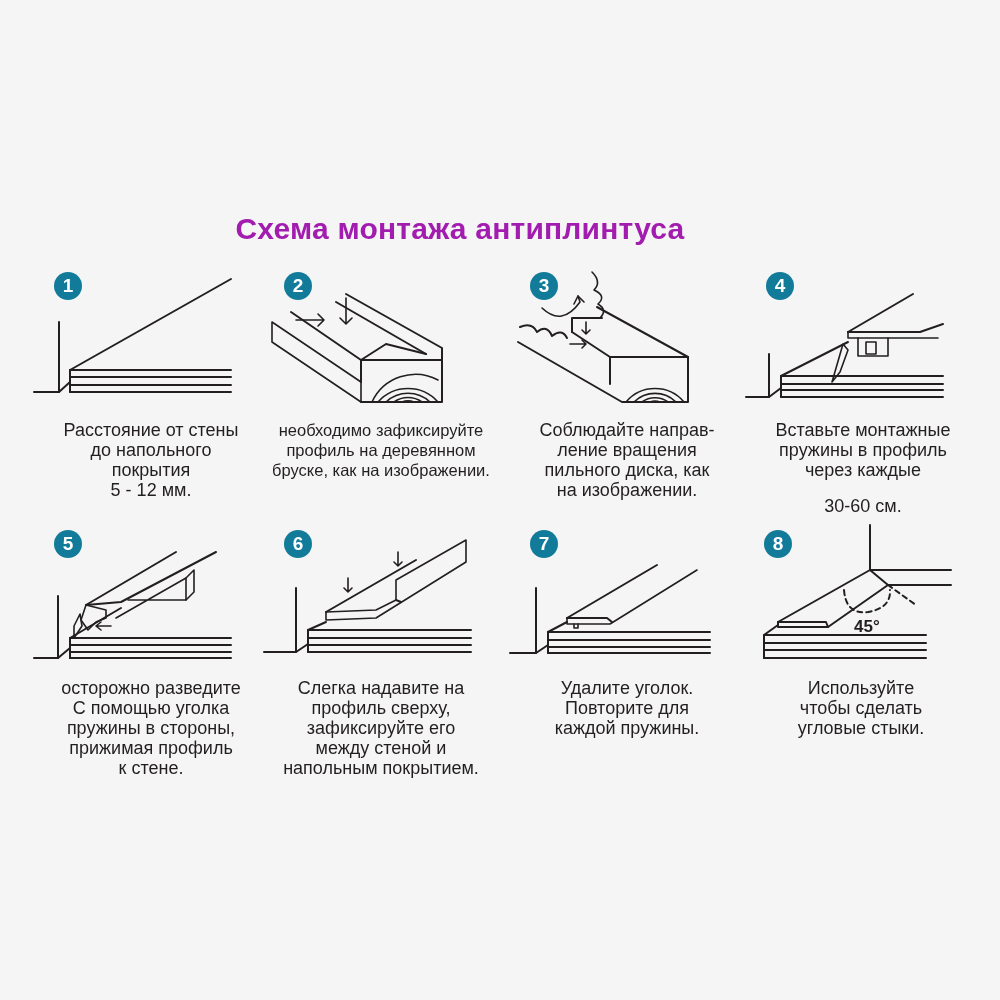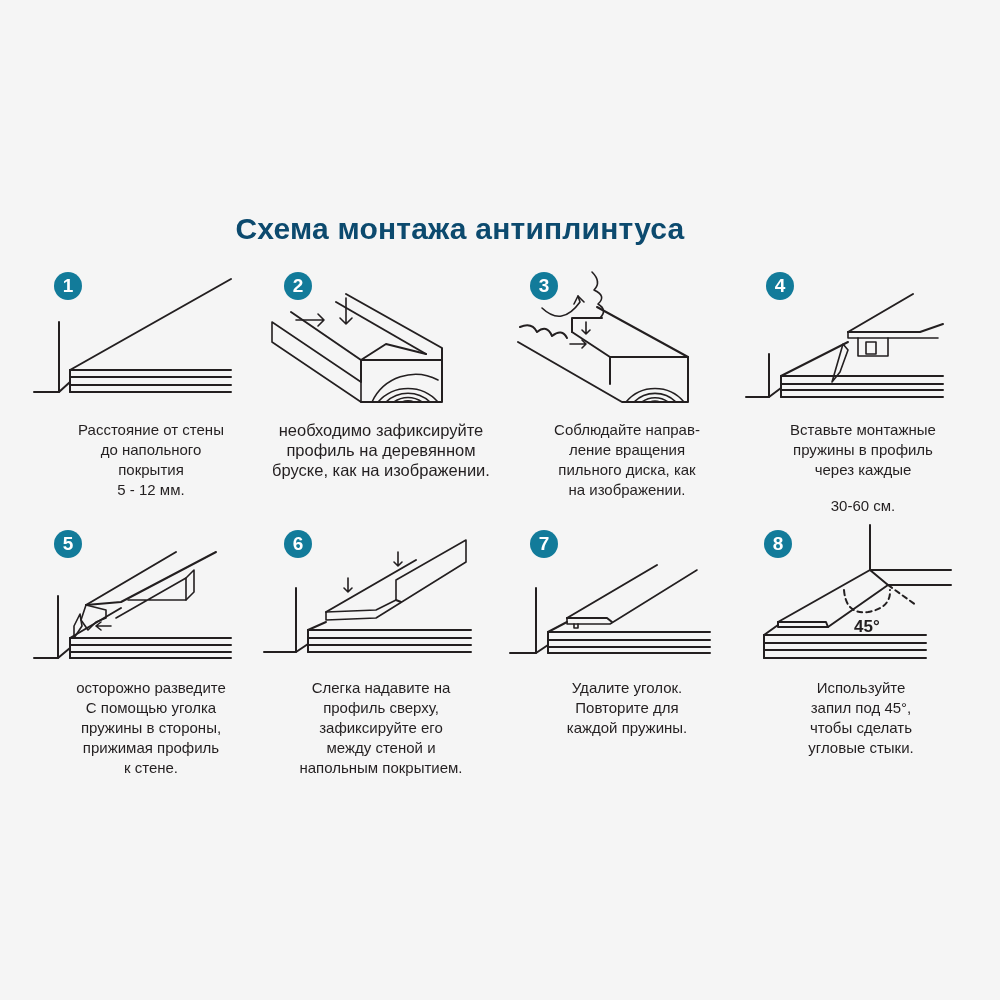--- a/index.html
+++ b/index.html
@@ -1,26 +1,26 @@
 <!DOCTYPE html>
 <html><head>
 <meta charset="utf-8">
 <style>
   html, body { margin:0; padding:0; }
   body { width:1000px; height:1000px; background:#f5f5f5; position:relative; overflow:hidden;
          font-family:"Liberation Sans", "DejaVu Sans", sans-serif; color:#231f20; }
   .title { position:absolute; top:212px; left:0; width:920px; text-align:center;
-           font-size:30px; font-weight:bold; color:#0c4a6e; letter-spacing:0.2px; }
+           font-size:30px; font-weight:bold; color:#a21caf; letter-spacing:0.2px; }
   .step { position:absolute; width:230px; height:260px; }
   .badge { position:absolute; left:18px; top:0; width:28px; height:28px; border-radius:50%;
            background:#127b9a; color:#fff; font-weight:bold; font-size:19px;
            display:flex; align-items:center; justify-content:center; }
   .illu { position:absolute; left:0; top:0; width:230px; height:140px; }
   .cap { position:absolute; left:0; top:148px; width:230px; text-align:center;
-         font-size:15px; line-height:20px; color:#231f20; }
+         font-size:18px; line-height:20px; color:#231f20; }
   svg { overflow:visible; }
   svg * { stroke:#231f20; stroke-width:2; fill:none; stroke-linecap:round; stroke-linejoin:round; }
   svg .thin { stroke-width:1.6; }
   svg .dash { stroke-dasharray:5 4; }
   svg text { stroke:none; fill:#231f20; font-family:"Liberation Sans", sans-serif; font-weight:bold; font-size:17px; }
 </style>
 </head>
 <body>
 
 <div class="title">Схема монтажа антиплинтуса</div>
@@ -188,17 +188,16 @@
     <path d="M18 105 L32 95"></path>
     <path d="M32 92 L124 40"></path>
     <path d="M32 92 L32 97 L82 97 L142 55"></path>
     <path d="M32 92 L80 92 L82 97"></path>
     <path d="M142 55 L170 75" class="dash"></path>
     <path d="M98 60 Q100 85 122 82 Q145 78 144 60" class="dash"></path>
     <text x="108" y="102">45°</text>
   </svg>
   <div class="cap">
     <div>Используйте</div>
-    <div>запил под 45°,</div>
     <div>чтобы сделать</div>
     <div>угловые стыки.</div>
   </div>
 </div>
 
 </body></html>

